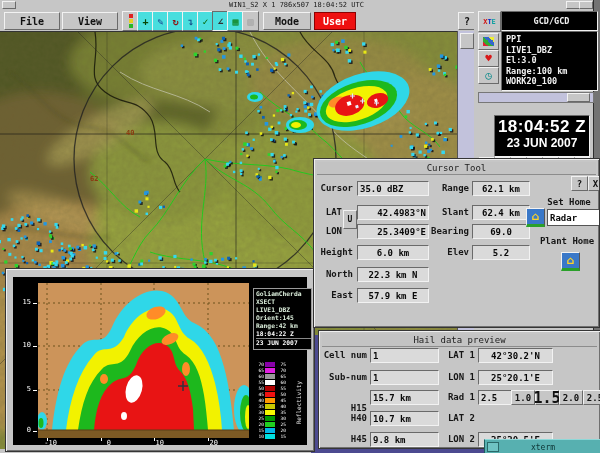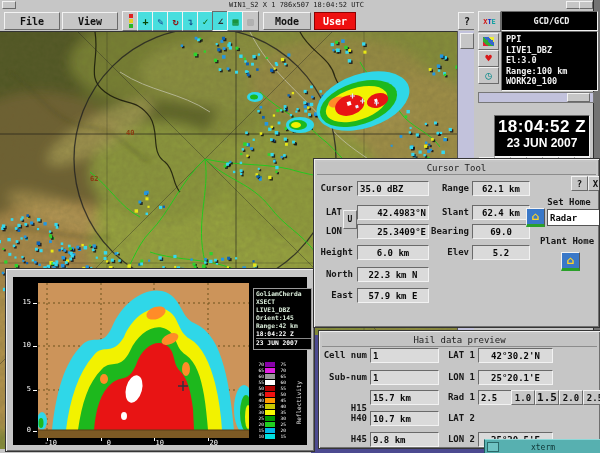--- a/index.html
+++ b/index.html
@@ -1162,21 +1162,21 @@
     <span class="lbl" style="left:102px;top:39px;width:54px">LON 1</span>
     <div class="fld sunk" style="left:159px;top:39px;width:69px">25°20.1'E</div>
 
     <span class="lbl" style="left:2px;top:70px;width:46px">H15</span>
     <div class="fld sunk l" style="left:51px;top:59px;width:63px">15.7 km</div>
     <span class="lbl" style="left:102px;top:59px;width:54px">Rad 1</span>
     <div class="fld sunk l" style="left:159px;top:59px;width:29px">2.5</div>
     <div class="abs up btn fldbtn" style="left:192px;top:59px;width:22px;height:13px;font-size:9px">
         <span>1.0</span>
       </div>
-    <div class="abs up btn" style="left:216px;top:59px;width:22px;height:13px;font-size:11px">
+    <div class="abs up btn" style="left:216px;top:59px;width:22px;height:13px;font-size:15px">
         <span>1.5</span>
       </div>
     <div class="abs up btn" style="left:240px;top:59px;width:22px;height:13px;font-size:9px">
         <span>2.0</span>
       </div>
     <div class="abs up btn" style="left:264px;top:59px;width:22px;height:13px;font-size:9px">
         <span>2.5</span>
       </div>
 
     <span class="lbl" style="left:2px;top:80px;width:46px">H40</span>

